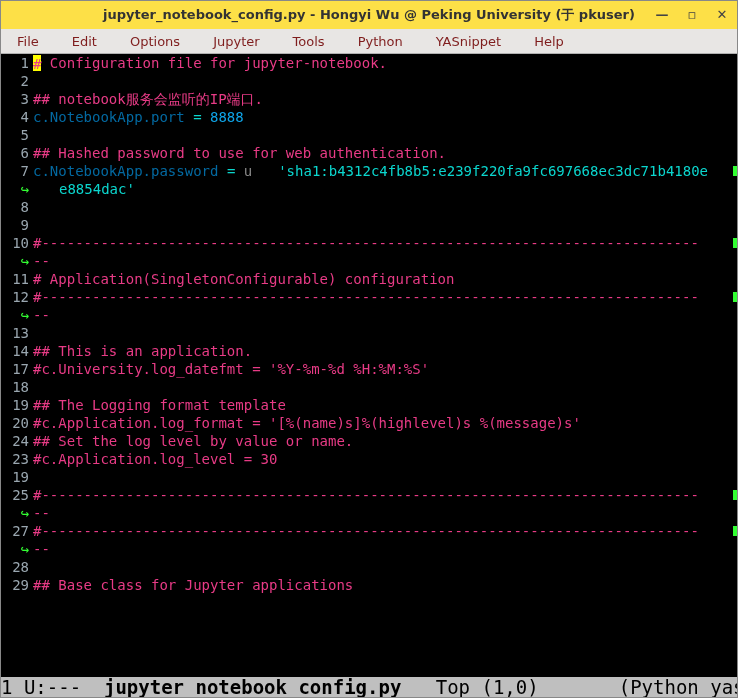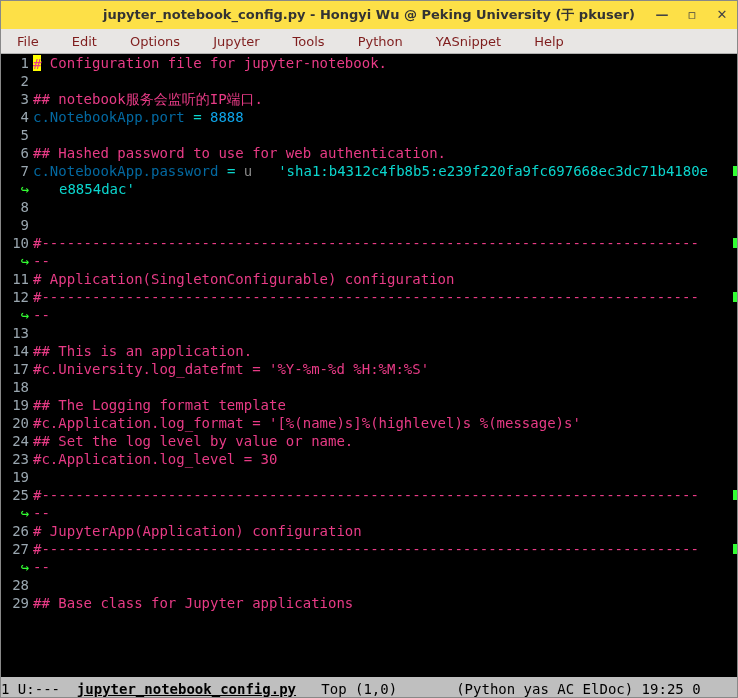--- a/index.html
+++ b/index.html
@@ -14,22 +14,22 @@
 .gutter { width:28px; text-align:right; color:#9aa7b0; padding-right:4px; background:#000; flex-shrink:0; user-select:none; }
 .code { white-space:pre; color:#bbb; flex:1; overflow:hidden; }
 .comment { color:#e83b86; }
 .var { color:#0369a1; }
 .op { color:#0bd6ce; }
 .num { color:#0ea5e9; }
 .str { color:#0bd6ce;margin-left:26px; }
 .u-pref { color:#888; }
 .marker { position:absolute; right:0; width:4px; height:10px; background:#3f3; }
 .wrap-arrow { color:#3f3; width:28px; text-align:right; padding-right:4px; flex-shrink:0; }
-.modeline { height:20px; background:#bfbfbf; color:#000; font-family:"DejaVu Sans Mono",monospace; font-size:14px; display:flex; align-items:flex-end; white-space:pre; overflow:hidden; }
-.modeline .buf { font-weight:bold;text-decoration:underline; }
+.modeline { height:20px; background:#bfbfbf; color:#000; font-family:"DejaVu Sans Mono",monospace; font-size:19px; display:flex; align-items:center; white-space:pre; overflow:hidden; }
+.modeline .buf { font-weight:bold; }
 .cursor { display:inline-block; width:8px; height:16px; background:#ff0; vertical-align:text-bottom; margin-right:-8px; position:relative; }
 .cursor::after { content:'#'; color:#e83b86; position:absolute; left:0; }
 </style>
 </head>
 <body>
 
 <div class="window">
   <div class="titlebar">
     <span>jupyter_notebook_config.py - Hongyi Wu @ Peking University (于  pkuser)</span>
     <div class="ctrls">
@@ -151,24 +151,20 @@
       </div>
     <div class="line" style="position:relative">
         <span class="gutter">25</span>
         <span class="code"><span class="comment">#------------------------------------------------------------------------------</span></span>
         <span class="marker" style="top:4px"></span>
       </div>
     <div class="line">
         <span class="wrap-arrow">↪</span>
         <span class="code"><span class="comment">--</span></span>
       </div>
-    <div class="line">
-        <span class="gutter">26</span>
-        <span class="code"><span class="comment"># JupyterApp(Application) configuration</span></span>
-      </div>
     <div class="line" style="position:relative">
         <span class="gutter">27</span>
         <span class="code"><span class="comment">#------------------------------------------------------------------------------</span></span>
         <span class="marker" style="top:4px"></span>
       </div>
     <div class="line">
         <span class="wrap-arrow">↪</span>
         <span class="code"><span class="comment">--</span></span>
       </div>
     <div class="line">

